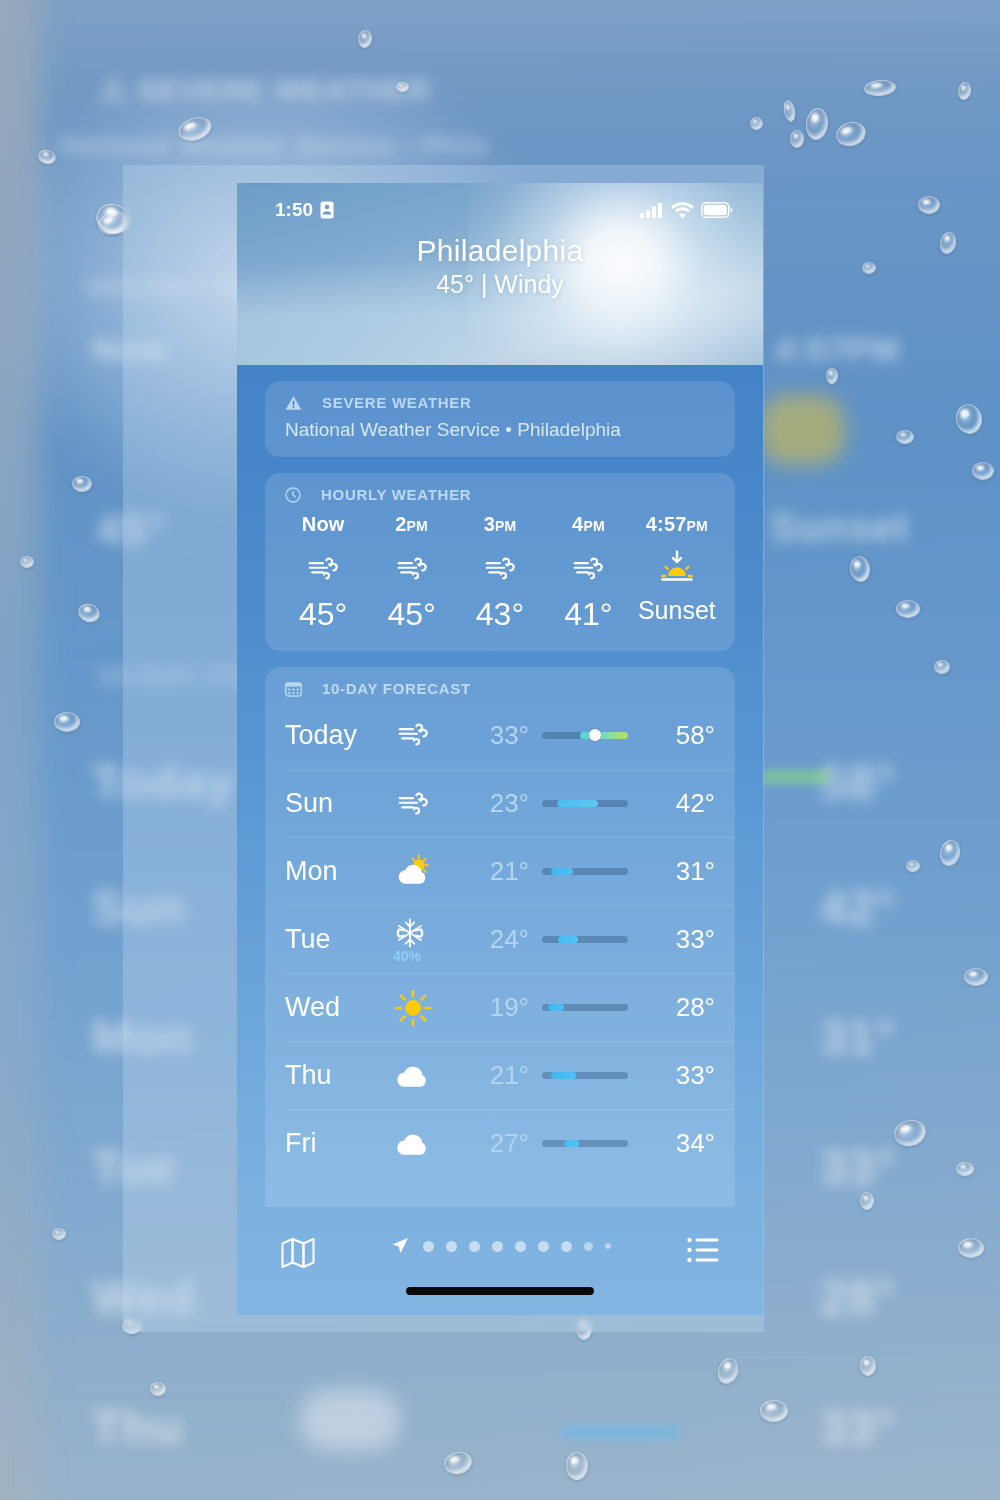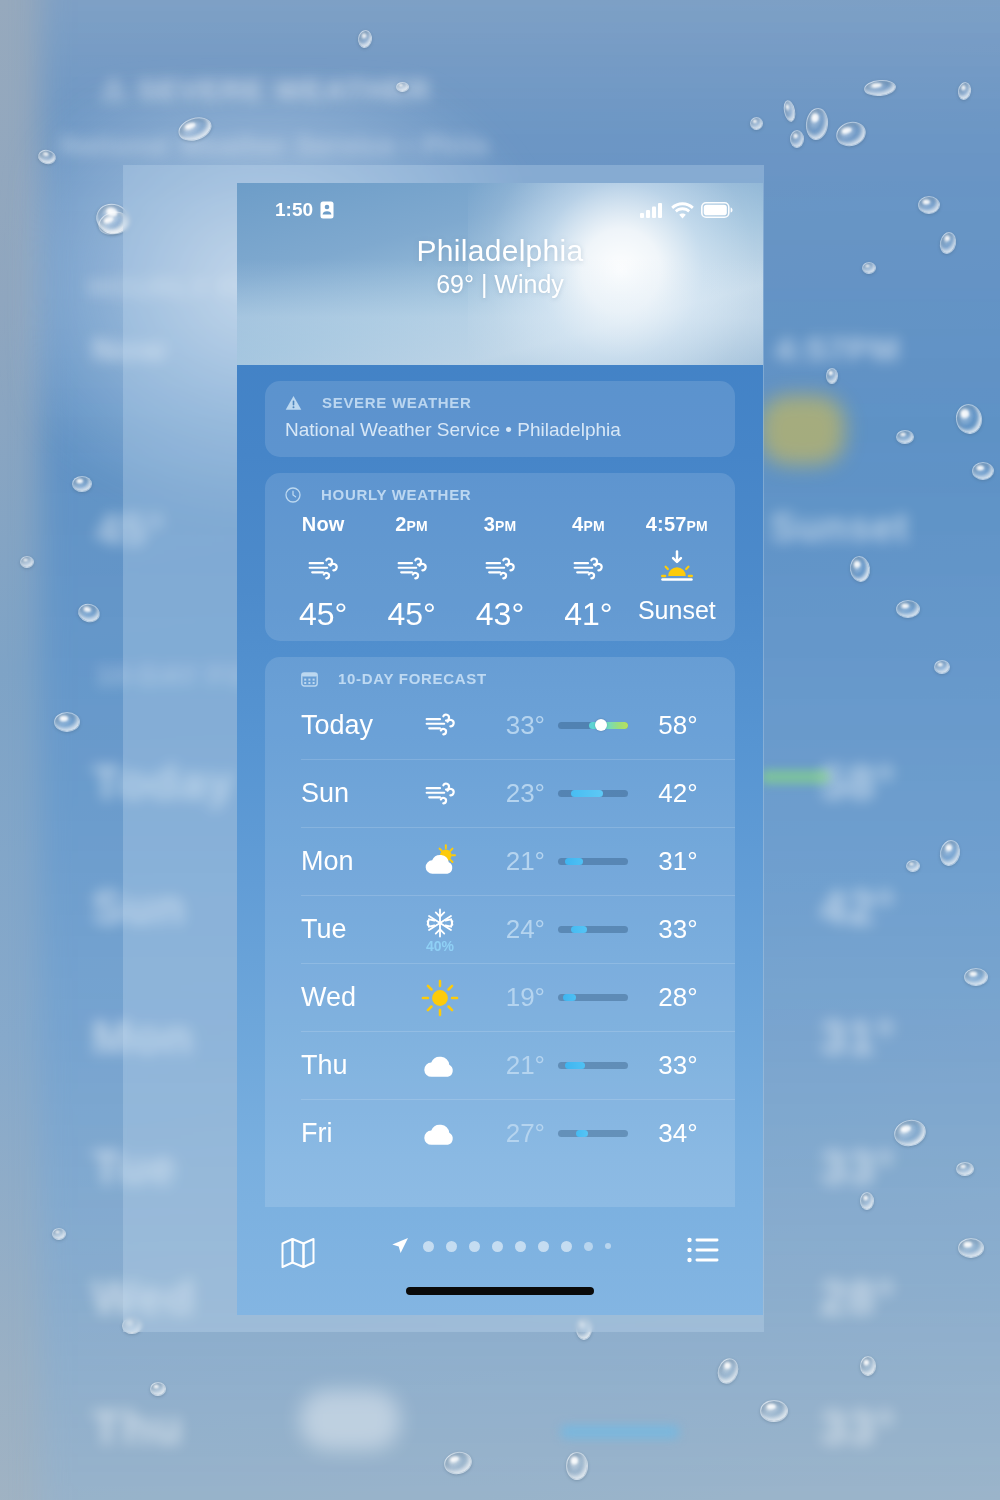--- a/index.html
+++ b/index.html
@@ -138,47 +138,47 @@
     color:rgba(214,233,250,.78);
     font-size:15px; font-weight:600; letter-spacing:.7px;
   }
 
   
   #severe-card { padding-bottom:16px; }
   #severe-sub { padding:4px 20px 0 20px; color:rgba(232,242,252,.88); font-size:19px; }
 
   
   #hourly-row {
-    display:flex; padding:6px 14px 8px 14px;
+    display:flex; padding:6px 14px 18px 14px;
   }
   .hour-col { flex:1; text-align:center; color:#fff; }
   .hour-label { font-size:20px; font-weight:700; letter-spacing:.2px; }
   .hour-label .ampm { font-size:14px; font-weight:700; }
   .hour-icon { height:46px; display:flex; align-items:center; justify-content:center; margin:10px 0 4px; }
   .hour-temp { font-size:32px; font-weight:400; }
   .hour-temp.sunset-text { font-size:25px; }
 
   
-  #daily-card { margin-bottom:8px; border-bottom-left-radius:0; border-bottom-right-radius:0; flex:1;padding-left:16px; }
+  #daily-card { margin-bottom:8px; border-bottom-left-radius:0; border-bottom-right-radius:0; flex:1; }
   .day-row {
     display:flex; align-items:center;
     height:68px;
     margin-left:20px; padding-right:20px;
     border-top:1px solid rgba(255,255,255,.15);
   }
   .day-row:first-of-type { border-top:none; }
   .day-name { width:108px; color:#fff; font-size:27px; font-weight:400; }
-  .day-icon { width:62px; display:flex; flex-direction:column; align-items:center; justify-content:center; }
+  .day-icon { width:62px; display:flex; flex-direction:column; justify-content:center; }
   .day-pop { color:#8fd0f5; font-size:14px; font-weight:600; margin-top:-2px; }
   .day-lo { width:74px; text-align:right; color:#b5d4ef; font-size:26px; }
   .day-bar { flex:1; margin:0 13px; height:7px; border-radius:4px; background:rgba(35,72,110,.35); position:relative; }
   .day-fill { position:absolute; top:0; height:7px; border-radius:4px; }
   .day-dot { position:absolute; top:-2.5px; width:12px; height:12px; border-radius:50%; background:#fff;
              box-shadow:0 0 2px rgba(0,0,0,.25); }
-  .day-hi { width:74px; text-align:center; color:#fff; font-size:26px; }
+  .day-hi { width:74px; text-align:right; color:#fff; font-size:26px; }
 
   
   #bottom-bar {
     flex:none; height:100px;
     display:flex; align-items:flex-start; justify-content:space-between;
     padding:22px 44px 0 44px;
     position:relative;
   }
   #page-dots { display:flex; align-items:center; gap:12px; }
   .pdot { border-radius:50%; background:rgba(255,255,255,.55); }
@@ -298,21 +298,21 @@
         <svg class="sb-icon" width="32" height="16" viewBox="0 0 32 16">
           <rect x="0.8" y="0.8" width="27" height="14.4" rx="4.3" fill="none" stroke="#fff" stroke-width="1.6" opacity=".95"></rect>
           <rect x="2.8" y="2.8" width="23" height="10.4" rx="2.8" fill="#fff"></rect>
           <path d="M29.6 5.4v5.2c1.2-.3 1.9-1.3 1.9-2.6s-.7-2.3-1.9-2.6z" fill="#fff" opacity=".95"></path>
         </svg>
       </div>
     </div>
 
     <div id="city-block">
       <div id="city-name">Philadelphia</div>
-      <div id="city-cond">69°  |  Windy</div>
+      <div id="city-cond">45°  |  Windy</div>
     </div>
   </div>
 
   <div class="card" id="severe-card">
     <div class="card-head">
       <svg width="17" height="16" viewBox="0 0 17 16">
         <path d="M8.5 1L16.3 14.7H0.7z" fill="#bcd8f0"></path>
         <rect x="7.7" y="5.6" width="1.6" height="5" rx=".8" fill="#4d86bd"></rect>
         <circle cx="8.5" cy="12.3" r="1" fill="#4d86bd"></circle>
       </svg>

